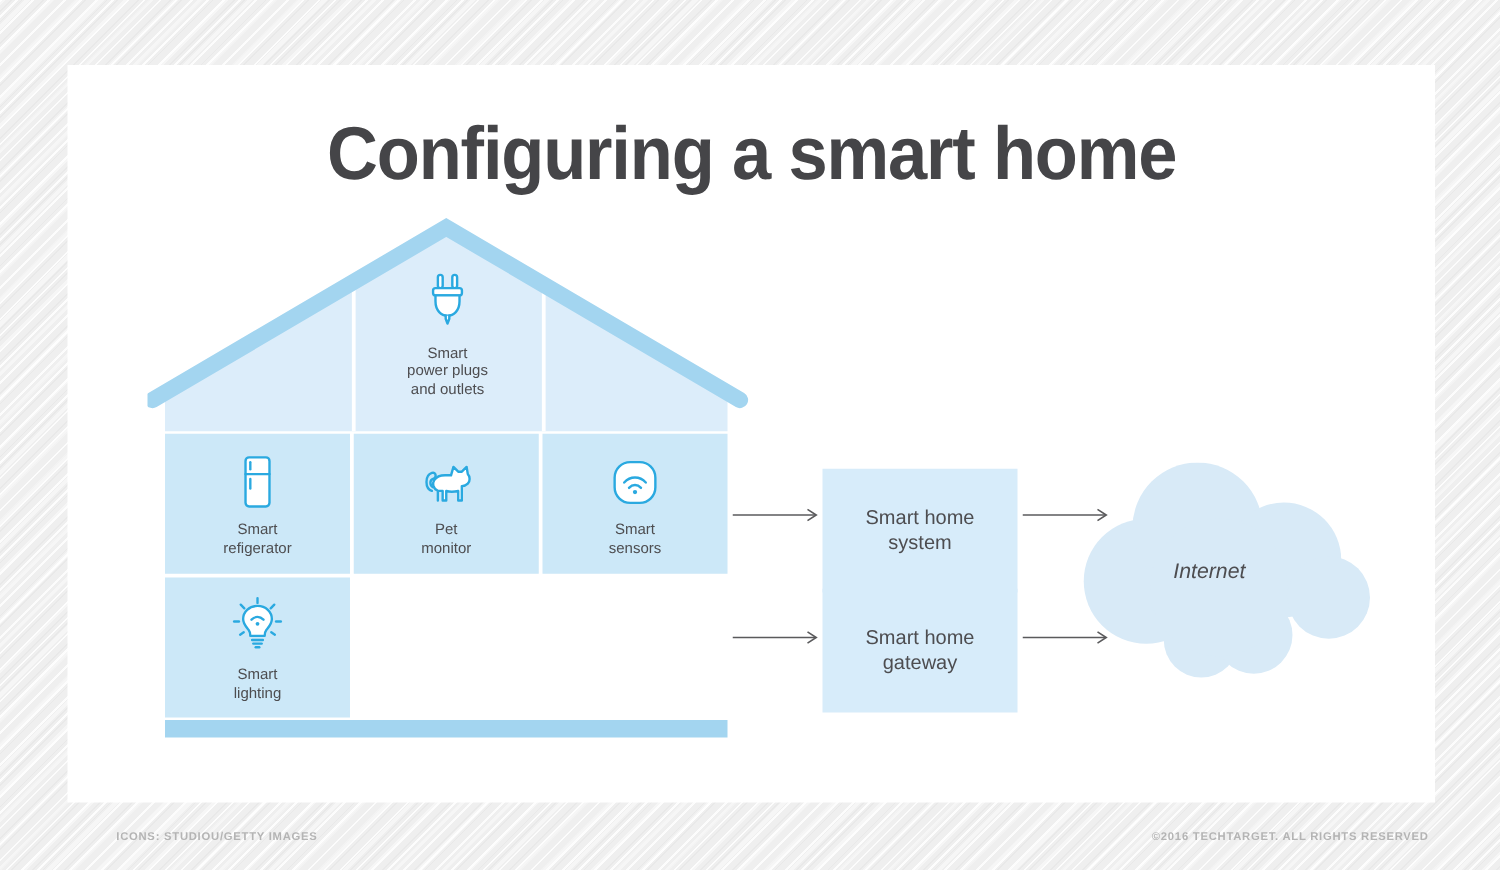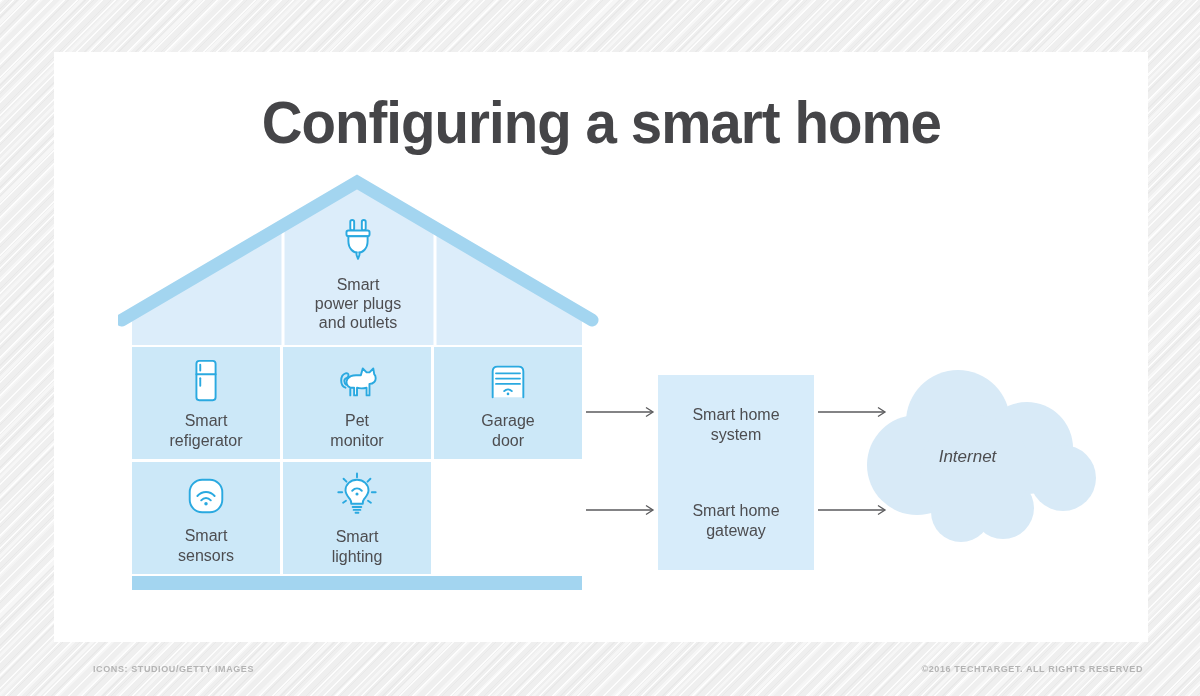--- a/index.html
+++ b/index.html
@@ -25,21 +25,21 @@
     display:grid;grid-template-columns:repeat(3,1fr);grid-template-rows:112px 112px;gap:3px;
   }
   .cell{
     background:var(--cell,#cce8f8);display:flex;flex-direction:column;
     align-items:center;justify-content:center;padding-top:2px;
   }
   .floor{position:absolute;left:14px;top:406px;width:450px;height:14px;background:var(--roofblue,#a3d5f0);}
   .attic-device{position:absolute;left:167px;top:48px;width:146px;display:flex;flex-direction:column;align-items:center;}
   .icon{color:var(--iconblue,#2aa9e0);line-height:0;}
   .dev-label{
-    margin-top:7px;font-size:16px;color:#4d4d50;line-height:1.2;text-align:center;white-space:pre-line;
+    margin-top:7px;font-size:12px;color:#4d4d50;line-height:1.2;text-align:center;white-space:pre-line;
   }
   .node{
     position:absolute;width:156px;height:99px;background:var(--nodefill,#d7ecfa);
     display:flex;align-items:center;justify-content:center;
     font-size:16px;color:#4d4d50;line-height:1.25;text-align:center;white-space:pre-line;
   }
   .node1{left:658px;top:375px;}
   .node2{left:658px;top:471px;}
   .arrow{position:absolute;}
   .cloud{position:absolute;left:855px;top:370px;}
@@ -98,34 +98,20 @@
     </div>
     <div class="cell">
       <span class="icon">
         <svg width="48" height="46" viewBox="0 0 48 48" fill="none" stroke="currentColor" stroke-width="2" stroke-linecap="round" stroke-linejoin="round">
           <path d="M12,31 C6,29 6,18 12,16 C16,15 16,20 13,21 C10,22 10,26 13,28"></path>
           <path d="M17,39 V31 C13,29 12,25 14,22 C16,19 19,18 23,18 H28 L30,11 L34,15 H37 L41,11 L42,17 C44,19 44,23 42,25 C41,26 39,27 37,27 V39 H34 V31 C30,32 27,32 24,31 V39 H21 V31 H17 Z" fill="#fff"></path>
         </svg>
       </span>
       <div class="dev-label">Pet
 monitor</div>
-    </div>
-    <div class="cell">
-      <span class="icon">
-        <svg width="46" height="46" viewBox="0 0 48 48" fill="none" stroke="currentColor" stroke-width="2" stroke-linecap="round" stroke-linejoin="round">
-          <path d="M8,41 V14 C8,11 10,9 13,9 H35 C38,9 40,11 40,14 V41" fill="#fff"></path>
-          <line x1="11.5" y1="16" x2="36.5" y2="16"></line>
-          <line x1="11.5" y1="21.5" x2="36.5" y2="21.5"></line>
-          <line x1="11.5" y1="27" x2="36.5" y2="27"></line>
-          <path d="M20,34.5 c2.3,-2.3 5.7,-2.3 8,0"></path>
-          <circle cx="24" cy="37.5" r="1.4" fill="currentColor" stroke="none"></circle>
-        </svg>
-      </span>
-      <div class="dev-label">Garage
-door</div>
     </div>
     <div class="cell">
       <span class="icon">
         <svg width="46" height="46" viewBox="0 0 48 48" fill="none" stroke="currentColor" stroke-width="2" stroke-linecap="round" stroke-linejoin="round">
           <rect x="7" y="7" width="34" height="34" rx="13" fill="#fff"></rect>
           <path d="M15,24 c5,-5.5 13,-5.5 18,0"></path>
           <path d="M19,28.5 c3,-3.2 7,-3.2 10,0"></path>
           <circle cx="24" cy="32" r="1.8" fill="currentColor" stroke="none"></circle>
         </svg>
       </span>

